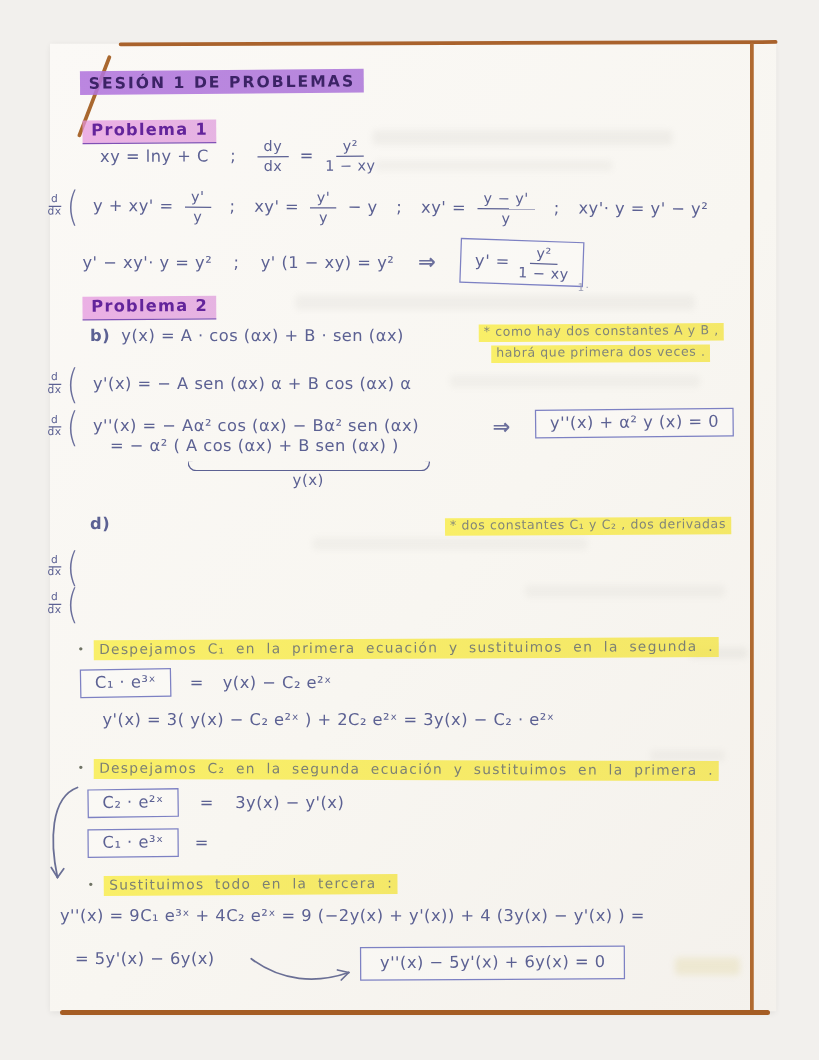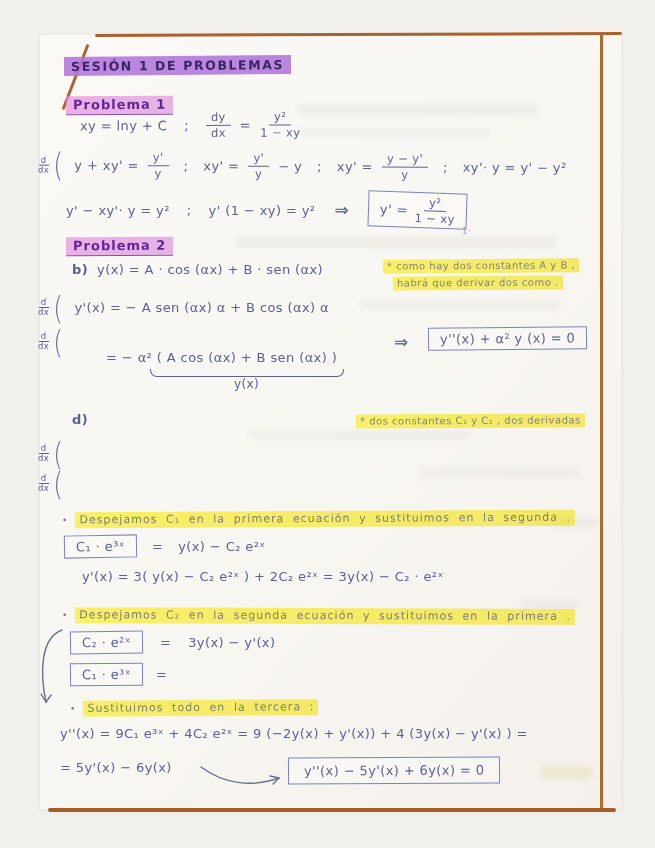--- a/index.html
+++ b/index.html
@@ -153,52 +153,53 @@
 </div>
 <div class="stray" style="left:462px;top:226px">1·</div>
 
 <div class="prob-label" style="left:66px;top:237px">Problema 2</div>
 
 <div class="eq" style="left:72px;top:262px">
   <span style="font-weight:bold">b)</span>
   <span>y(x) = A · cos (αx)  +  B · sen (αx)</span>
 </div>
 <div class="note" style="left:383px;top:260px;transform:rotate(-0.4deg)"><span class="hl-y">* como hay dos constantes A y B ,</span></div>
-<div class="note" style="left:393px;top:277px;transform:rotate(-0.3deg)"><span class="hl-y">habrá que derivar dos como .</span></div>
+<div class="note" style="left:393px;top:277px;transform:rotate(-0.3deg)"><span class="hl-y">habrá que primera dos veces .</span></div>
 
 <div class="eq" style="left:38px;top:293px">
   <span class="ddx">
     <span class="f">
         <span class="fn">d</span>
         <span>dx</span>
       </span>
     <span class="brace">(</span>
   </span>
   <span>y'(x) = − A sen (αx) α  +  B cos (αx) α</span>
 </div>
 
 <div class="eq" style="left:38px;top:327px">
   <span class="ddx">
     <span class="f">
         <span class="fn">d</span>
         <span>dx</span>
       </span>
     <span class="brace">(</span>
   </span>
+  <span>y''(x) = − Aα² cos (αx)  −  Bα² sen (αx)</span>
 </div>
 <div class="eq" style="left:394px;top:332px">
     <span class="imp" style="margin:0">⇒</span>
   </div>
 <div class="eq" style="left:428px;top:327px">
   <span class="eqbox" style="transform:rotate(-0.6deg)">
       <span>y''(x) + α² y (x) = 0</span>
     </span>
 </div>
 
-<div class="eq" style="left:106px;top:350px">
+<div class="eq" style="left:88px;top:350px">
   <span>= − α²  ( A cos (αx)  +  B sen (αx) )</span>
 </div>
 <div class="underbrace" style="left:150px;top:369px;width:192px"></div>
 <div class="eq" style="left:234px;top:377px;font-size:12px">
     <span>y(x)</span>
   </div>
 
 <div class="eq" style="left:72px;top:412px">
   <span style="font-weight:bold">d)</span>
 </div>
@@ -265,21 +266,21 @@
   <path d="M28 4 C 6 12, 6 48, 12 76"></path>
   <line x1="12" y1="76" x2="7" y2="68"></line>
   <line x1="12" y1="76" x2="17" y2="69"></line>
 </svg>
 
 <div class="bullet-line" style="left:70px;top:700px;transform:rotate(-0.4deg)">
   <span class="bdot">•</span>
   <span class="hl-y">Sustituimos todo en la tercera :</span>
 </div>
 
-<div class="eq" style="left:60px;top:726px">
+<div class="eq" style="left:48px;top:726px">
   <span>y''(x) = 9C₁ e³ˣ + 4C₂ e²ˣ  =   9 (−2y(x) + y'(x))   + 4 (3y(x) − y'(x) )   =</span>
 </div>
 
 <div class="eq" style="left:60px;top:760px">
   <span>=  5y'(x) − 6y(x)</span>
 </div>
 
 <svg class="anno" style="left:195px;top:763px" width="90" height="28">
   <path d="M6 4 C 30 22, 58 24, 84 15"></path>
   <line x1="84" y1="15" x2="75" y2="13"></line>

